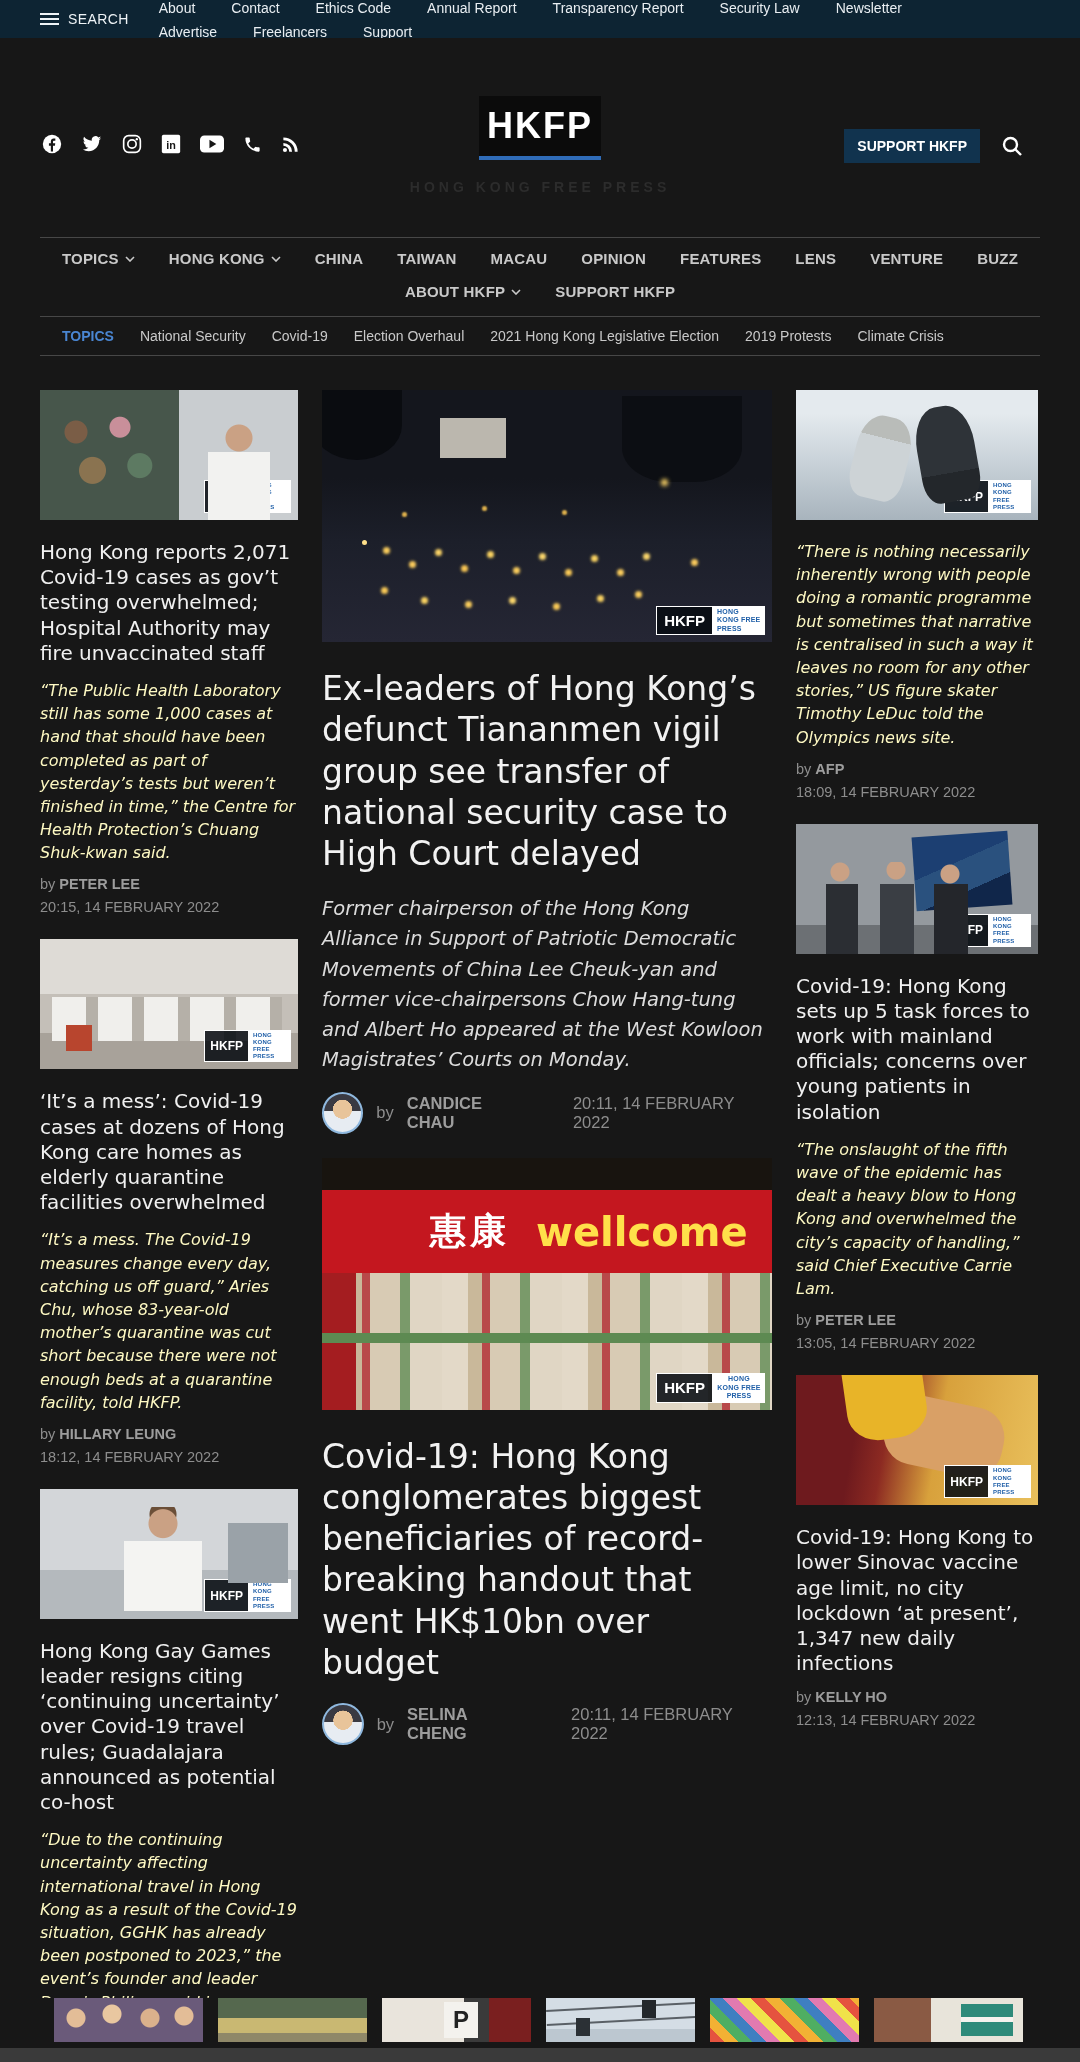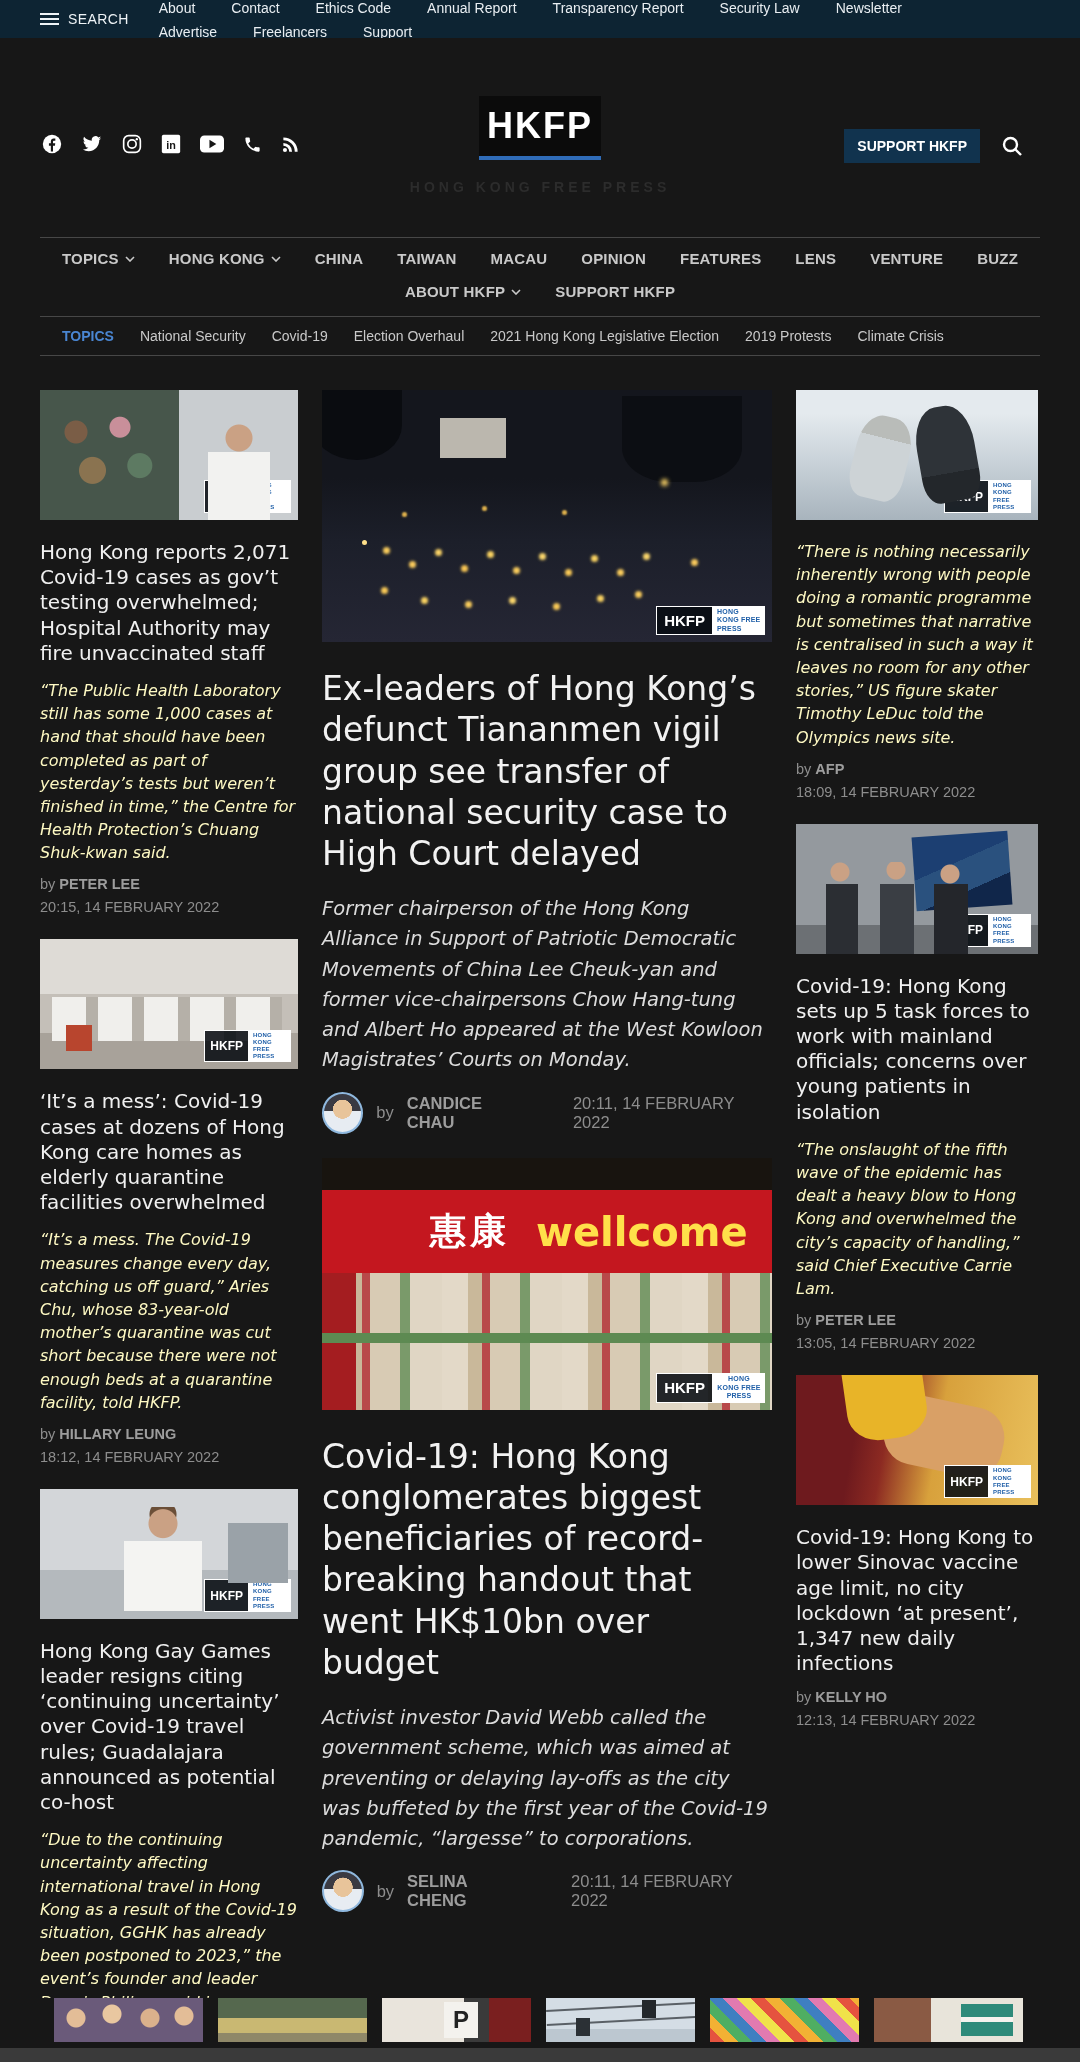--- a/index.html
+++ b/index.html
@@ -394,21 +394,20 @@
           <span class="wc-cn">惠康</span>
           <span class="wc-en">wellcome</span>
         </div>
         <div class="wc-shop"></div>
         <div class="pbadge pbadge-lg">
             <span class="pbadge-logo">HKFP</span>
             <span class="pbadge-cap">HONG KONG FREE PRESS</span>
           </div>
       </div>
       <h2 class="hl-center">Covid-19: Hong Kong conglomerates biggest beneficiaries of record-breaking handout that went HK$10bn over budget</h2>
-      <p class="subtitle">Activist investor David Webb called the government scheme, which was aimed at preventing or delaying lay-offs as the city was buffeted by the first year of the Covid-19 pandemic, “largesse” to corporations.</p>
       <div class="byline-row">
         <span class="avatar"></span>
         <span>by</span>
         <span class="author">SELINA CHENG</span>
         <span class="timestamp">20:11, 14 FEBRUARY 2022</span>
       </div>
     </article>
   </section>
 
   <section class="col">

